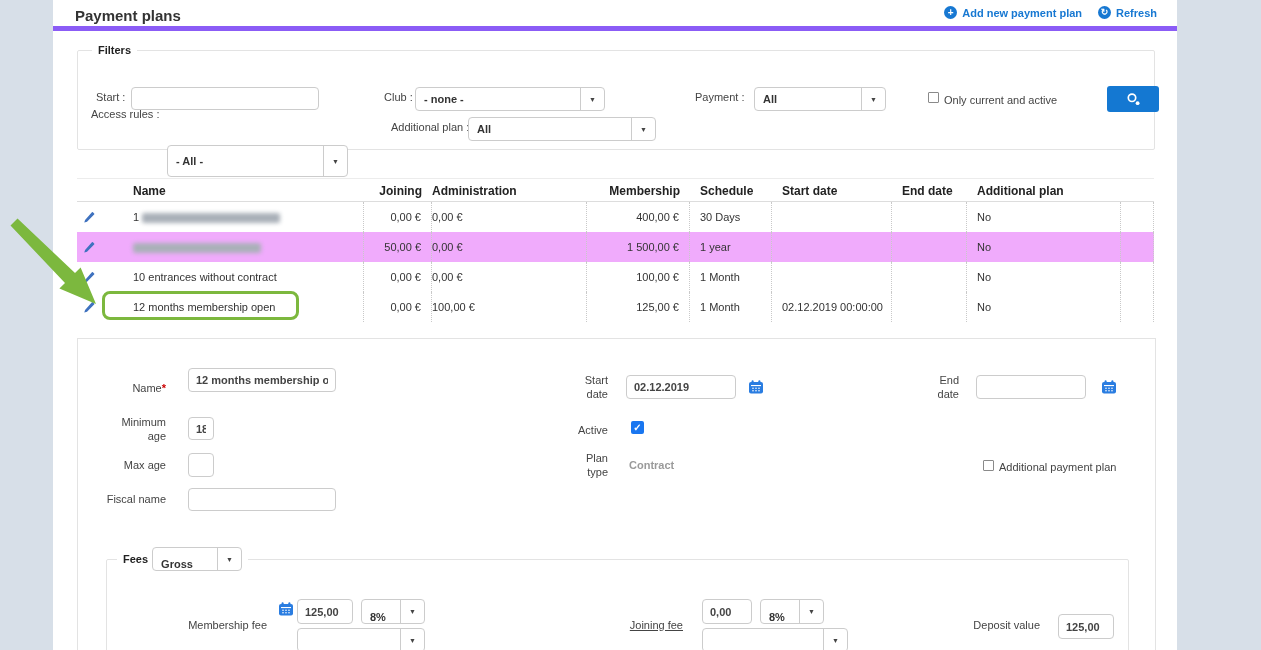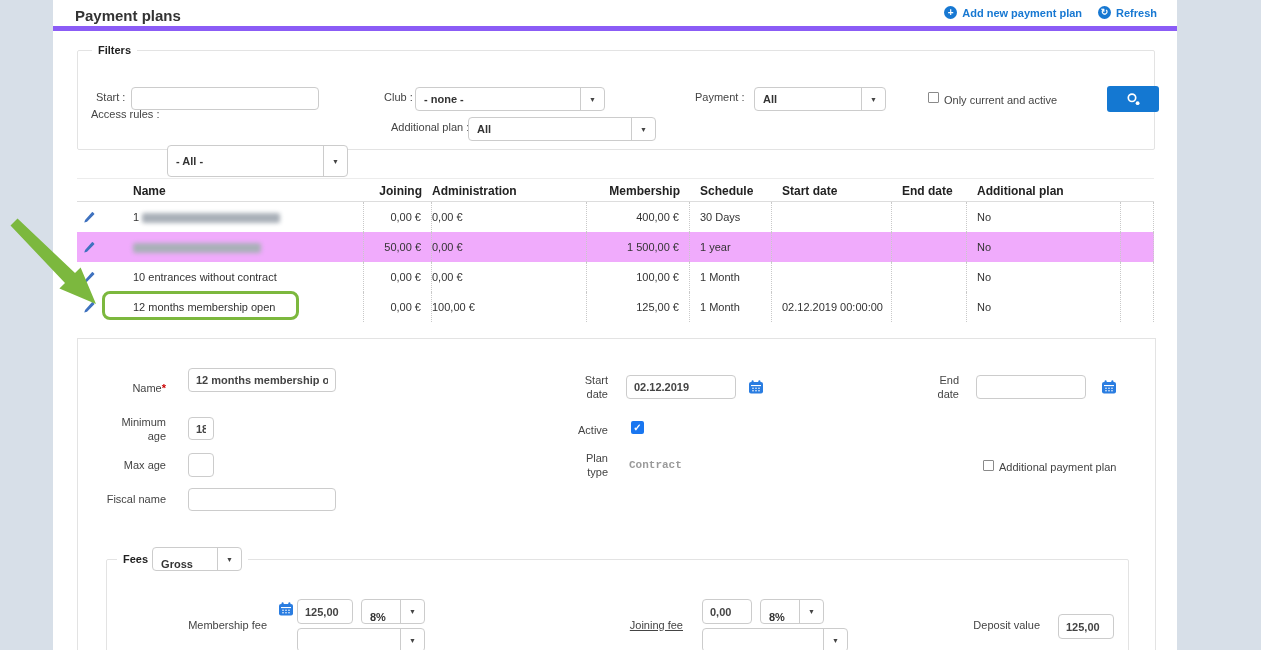--- a/index.html
+++ b/index.html
@@ -250,21 +250,21 @@
           <circle cx="4" cy="10.8" r="0.8" fill="#fff"></circle>
           <circle cx="7" cy="10.8" r="0.8" fill="#fff"></circle>
           <circle cx="10" cy="10.8" r="0.8" fill="#fff"></circle>
         </svg>
     </span>
 
     <div class="dlabel" style="left:470px; top:84px; width:60px;">Active</div>
     <span class="checkbox-on" style="left:553px; top:82px;">✓</span>
 
     <div class="dlabel" style="left:490px; top:112px; width:40px;">Plan type</div>
-    <span class="plan-type-val" style="left:551px; top:120px;font-family:Liberation Mono, monospace;">Contract</span>
+    <span class="plan-type-val" style="left:551px; top:120px;">Contract</span>
 
     <div class="dlabel" style="left:841px; top:34px; width:40px;">End date</div>
     <input class="tinput" style="position: absolute; left: 898px; top: 36px; width: 110px; height: 24px;" value="">
     <span class="cal-icon" style="left:1024px; top:41px;">
       <svg width="14" height="14" viewBox="0 0 14 14">
           <rect x="0" y="2" width="14" height="11.5" rx="2" fill="#2a7de1"></rect>
           <rect x="2.6" y="0.3" width="2" height="3.2" rx="0.9" fill="#2a7de1"></rect>
           <rect x="9.4" y="0.3" width="2" height="3.2" rx="0.9" fill="#2a7de1"></rect>
           <rect x="2" y="5" width="10" height="1.1" fill="#fff"></rect>
           <circle cx="4" cy="8.3" r="0.8" fill="#fff"></circle>

